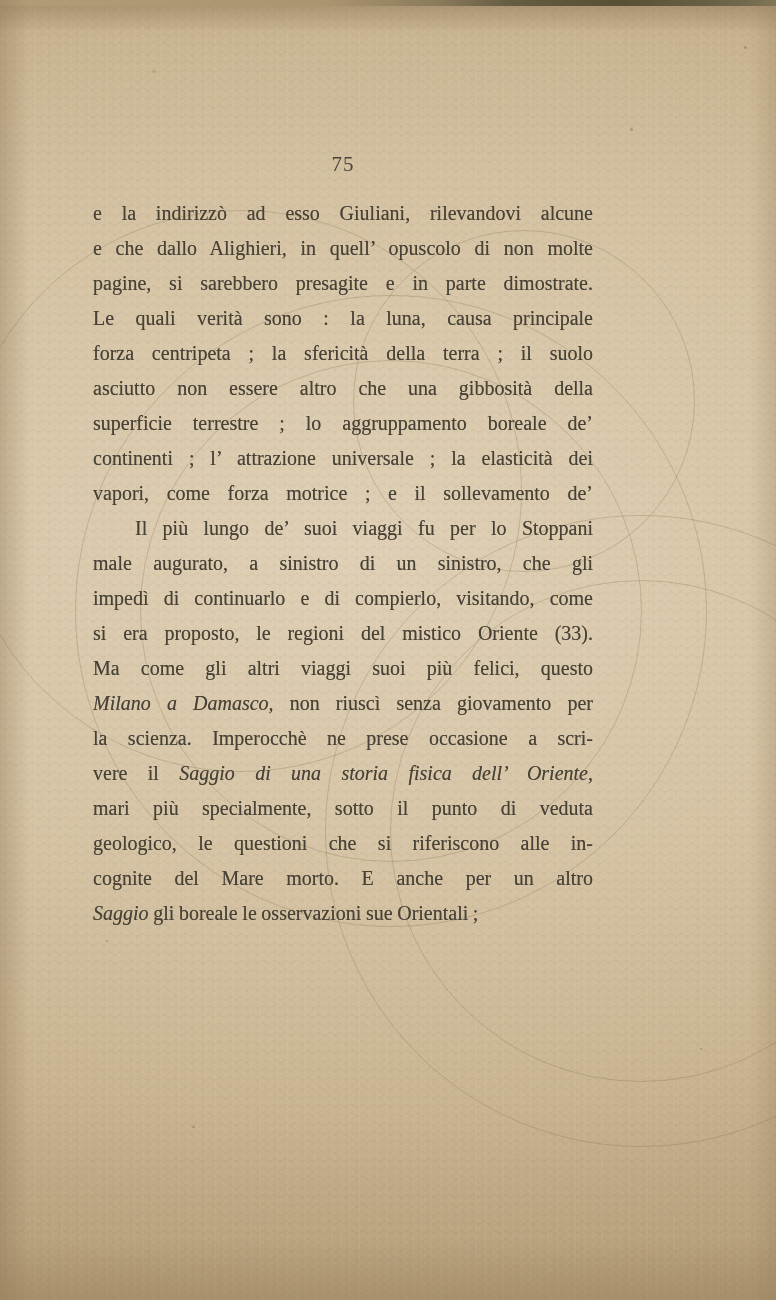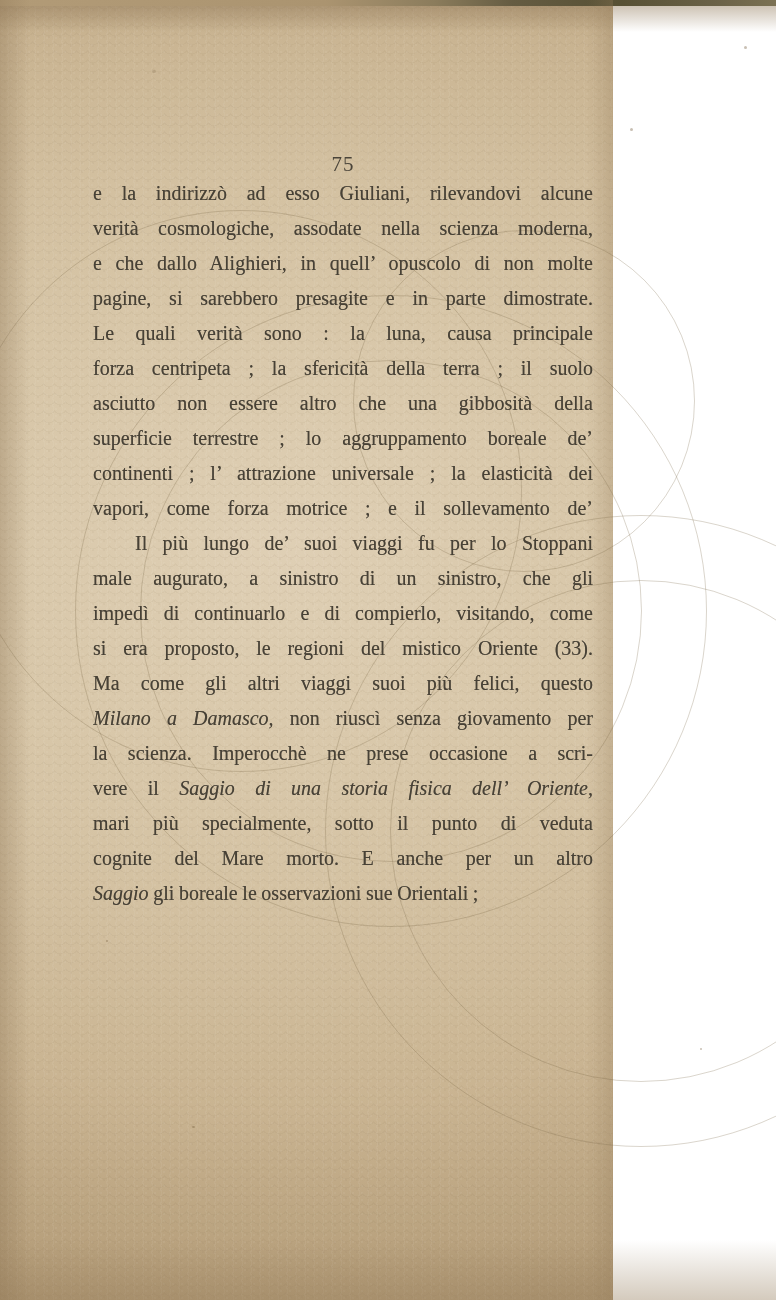--- a/index.html
+++ b/index.html
@@ -3,21 +3,21 @@
 <meta charset="utf-8">
 <style>
   html, body {
     margin: 0; padding: 0;
     width: 776px; height: 1300px;
     overflow: hidden;
     font-family: "Liberation Serif", "DejaVu Serif", serif;
   }
   #scan {
     position: relative;
-    width: 613px; height: 1300px;
+    width: 776px; height: 1300px;
     background:
       radial-gradient(ellipse 170% 60% at 46% 42%, rgba(224,209,183,0.9) 0%, rgba(214,197,166,0.75) 42%, rgba(198,177,142,0.55) 72%, rgba(176,152,116,0.85) 100%),
       linear-gradient(180deg, #b9a17d 0%, #c9b391 3%, #d2bd9c 14%, #d5c1a2 55%, #cdb795 86%, #c0a985 100%);
   }
   
   #grain {
     position: absolute; inset: 0;
     background-image:
       repeating-radial-gradient(circle at 2px 3px, rgba(255,255,255,0.05) 0 1px, transparent 1px 6px),
       repeating-radial-gradient(circle at 5px 1px, rgba(108,87,58,0.05) 0 1px, transparent 1px 7px);
@@ -62,21 +62,21 @@
   #page-number {
     position: absolute;
     top: 152px; left: 93px; width: 500px;
     text-align: center;
     font-size: 21px;
     color: #4a443a;
     letter-spacing: 1px;
   }
   #text-block {
     position: absolute;
-    top: 176px; left: 93px; width: 500px;
+    top: 196px; left: 93px; width: 500px;
     color: #474136;
     font-size: 20px;
     word-spacing: -0.4px;
     text-shadow: 0 0 0.5px rgba(71,65,54,0.55);
   }
   .line {
     height: 35px;
     line-height: 35px;
     text-align: justify;
     text-align-last: justify;
@@ -110,34 +110,34 @@
   <div class="speck" style="left:152px; top:70px;  width:4px; height:3px; opacity:.6;"></div>
   <div class="speck" style="left:744px; top:46px;  width:3px; height:3px;"></div>
   <div class="speck" style="left:106px; top:940px; width:2px; height:2px;"></div>
   <div class="speck" style="left:192px; top:1126px;width:3px; height:2px;"></div>
   <div class="speck" style="left:700px; top:1048px;width:2px; height:2px;"></div>
   <div class="speck" style="left:420px; top:500px; width:3px; height:2px; opacity:.5;"></div>
 
   <div id="page-number">75</div>
   <div id="text-block">
       <div class="line"><span>e la indirizzò ad esso Giuliani, rilevandovi alcune</span></div>
-      <div class="line"><span>verità cosmologiche, assodate nella scienza moderna,</span></div>
       <div class="line"><span>e che dallo Alighieri, in quell’ opuscolo di non molte</span></div>
       <div class="line"><span>pagine, si sarebbero presagite e in parte dimostrate.</span></div>
       <div class="line"><span>Le quali verità sono : la luna, causa principale</span></div>
       <div class="line"><span>forza centripeta ; la sfericità della terra ; il suolo</span></div>
       <div class="line"><span>asciutto non essere altro che una gibbosità della</span></div>
       <div class="line"><span>superficie terrestre ; lo aggruppamento boreale de’</span></div>
       <div class="line"><span>continenti ; l’ attrazione universale ; la elasticità dei</span></div>
       <div class="line"><span>vapori, come forza motrice ; e il sollevamento de’</span></div>
       <div class="line indent"><span>Il più lungo de’ suoi viaggi fu per lo Stoppani</span></div>
       <div class="line"><span>male augurato, a sinistro di un sinistro, che gli</span></div>
       <div class="line"><span>impedì di continuarlo e di compierlo, visitando, come</span></div>
       <div class="line"><span>si era proposto, le regioni del mistico Oriente (33).</span></div>
       <div class="line"><span>Ma come gli altri viaggi suoi più felici, questo</span></div>
       <div class="line"><span class="it">Milano a Damasco,</span><span> non riuscì senza giovamento per</span></div>
       <div class="line"><span>la scienza. Imperocchè ne prese occasione a scri-</span></div>
       <div class="line"><span>vere il </span><span class="it">Saggio di una storia fisica dell’ Oriente,</span></div>
       <div class="line"><span>mari più specialmente, sotto il punto di veduta</span></div>
+      <div class="line"><span>geologico, le questioni che si riferiscono alle in-</span></div>
       <div class="line"><span>cognite del Mare morto. E anche per un altro</span></div>
       <div class="line para-end"><span class="it">Saggio</span><span> gli boreale le osservazioni sue Orientali ;</span></div>
     </div>
 </div>
 
 </body></html>

